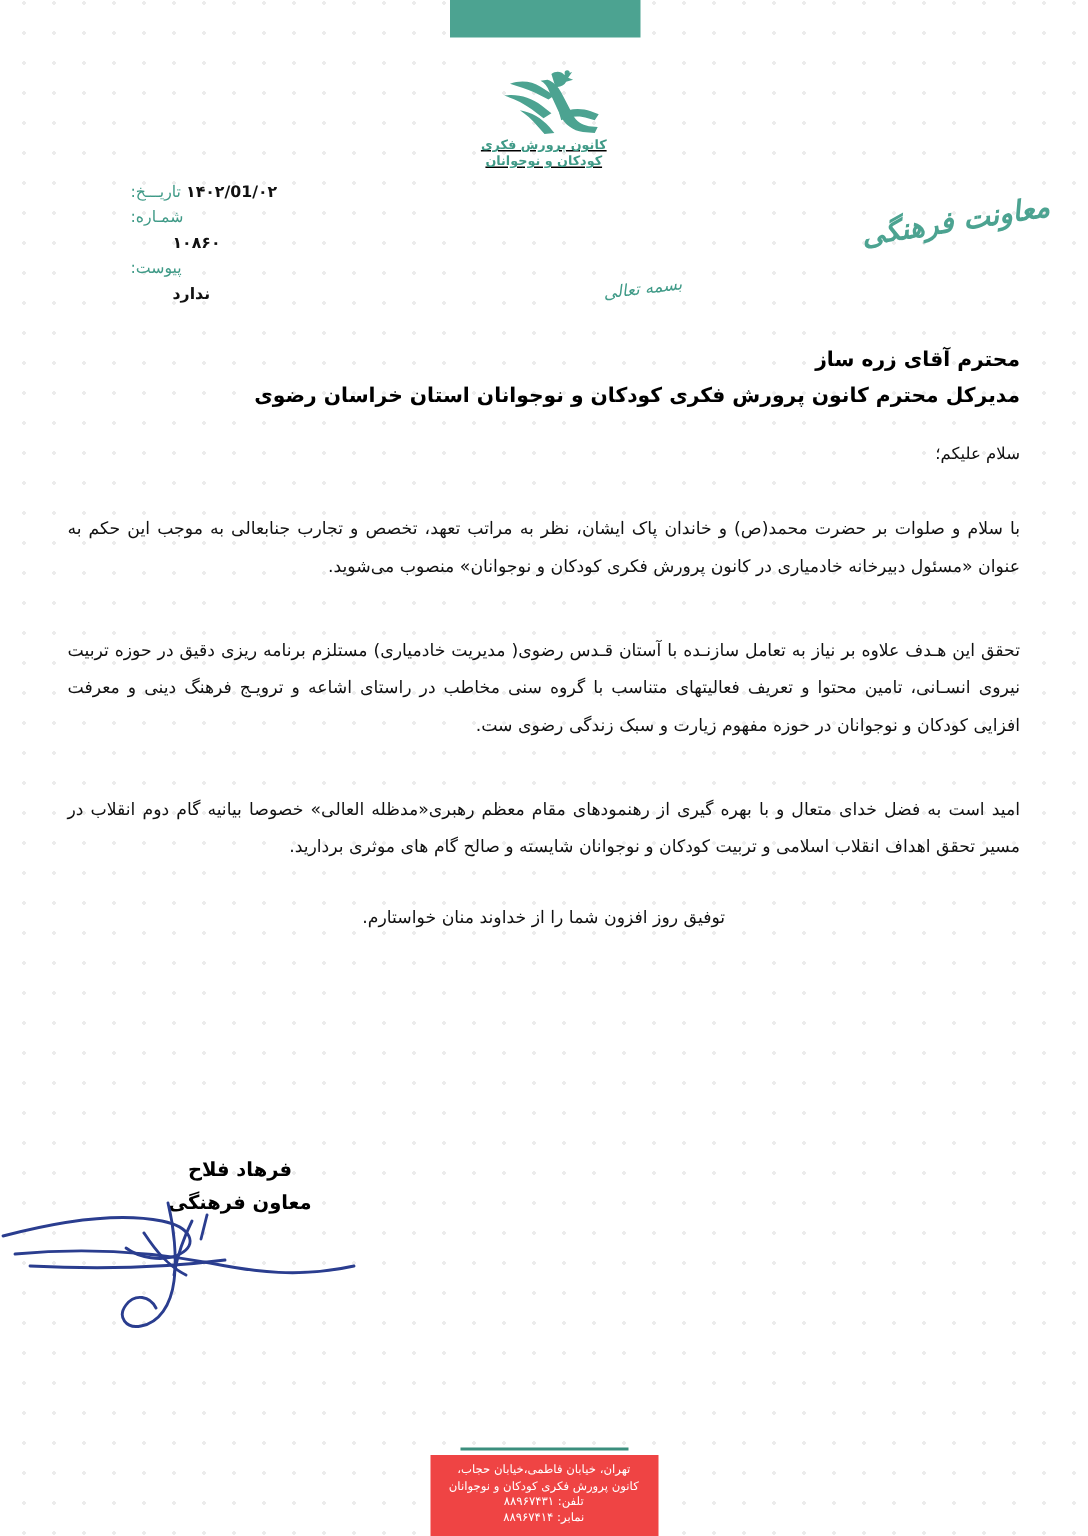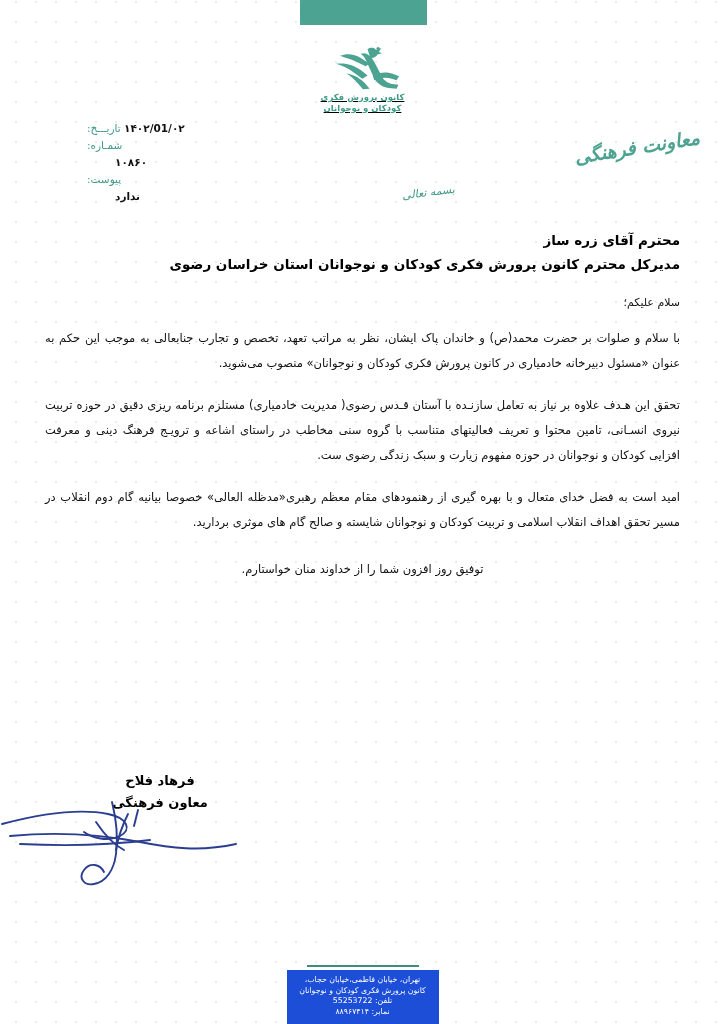--- a/index.html
+++ b/index.html
@@ -149,21 +149,21 @@
     font-weight: 700;
     line-height: 24px;
     color: #000;
   }
   .greeting {
     margin-top: 20px;
     font-size: 11px;
     color: #111;
   }
   .para {
-    margin-top: 17px;
+    margin-top: 31px;
     font-size: 11.5px;
     line-height: 25px;
     color: #111;
     text-align: justify;
     text-justify: inter-word;
   }
   .para.last-center {
     text-align: center;
     margin-top: 22px;
   }
@@ -215,21 +215,21 @@
     flex-direction: column;
     align-items: center;
   }
   .footer-rule {
     width: 112px;
     height: 2px;
     background: #3b8e7d;
     margin-bottom: 3px;
   }
   .footer-box {
-    background: #1d4ed8;
+    background: #ef4444;
     color: #ffffff;
     width: 152px;
     padding: 5px 8px 7px 8px;
     text-align: center;
     font-size: 7.8px;
     line-height: 10.5px;
     box-sizing: border-box;
   }
   .footer-line { white-space: nowrap; }
 </style>
@@ -310,19 +310,19 @@
           <path d="M138 18 L134 34"></path>
         </g>
       </svg>
     </div>
 
     <div class="footer">
       <div class="footer-rule"></div>
       <div class="footer-box">
         <div class="footer-line">تهران، خیابان فاطمی،خیابان حجاب،</div>
         <div class="footer-line">کانون پرورش فکری کودکان و نوجوانان</div>
-        <div class="footer-line">تلفن: 55253722</div>
+        <div class="footer-line">تلفن: ۸۸۹۶۷۴۳۱</div>
         <div class="footer-line">نمابر: ۸۸۹۶۷۴۱۴</div>
       </div>
     </div>
 
   </div>
 </div>
 
 </body></html>

